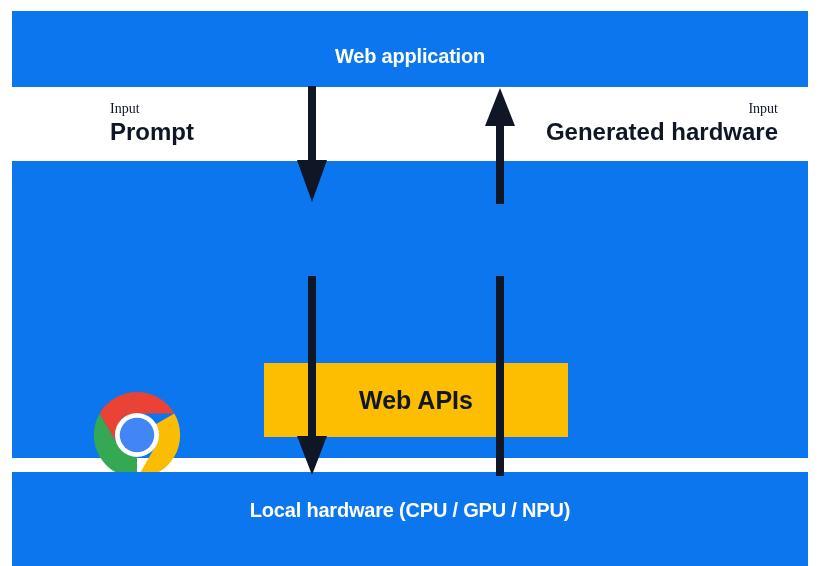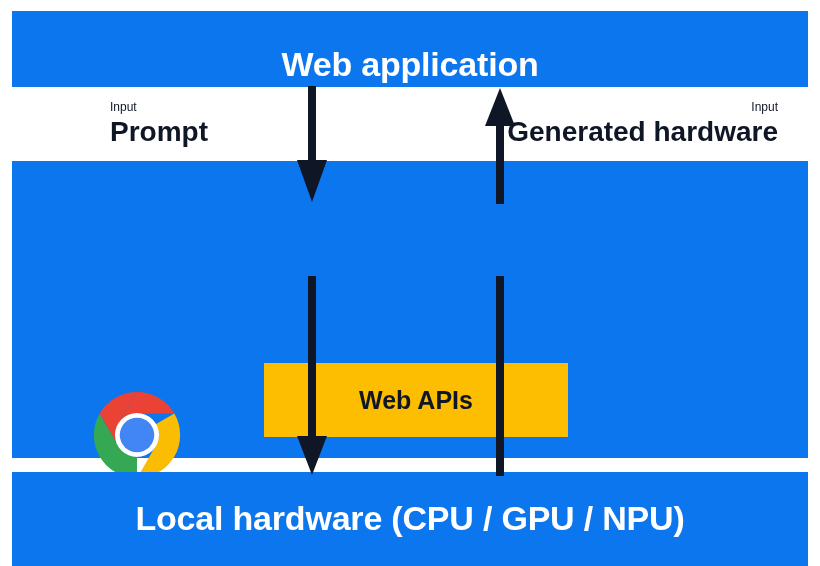--- a/index.html
+++ b/index.html
@@ -43,42 +43,43 @@
     width: 796px;
     height: 99px;
   }
 
   .band-title {
     position: absolute;
     left: 0;
     right: 0;
     text-align: center;
     color: #ffffff;
-    font-size: 34px;
+    font-size: 20px;
     font-weight: bold;
     letter-spacing: -0.2px;
     white-space: nowrap;
   }
   #band-web-application .band-title { top: 34px; }
   #band-local-hardware .band-title { top: 27px; }
 
   
   .flow-label {
     position: absolute;
     color: #0F1626;
     line-height: 1.22;
     white-space: nowrap;
   }
   .flow-label .kind {
-    font-size: 12px;
+    font-size: 14px;
     font-weight: normal;
     display: block;
+    font-family: Liberation Serif, serif;
   }
   .flow-label .value {
-    font-size: 28px;
+    font-size: 24px;
     font-weight: bold;
     display: block;
   }
   #flow-label-input {
     left: 110px;
     top: 100px;
     text-align: left;
   }
   #flow-label-output {
     right: 42px;

